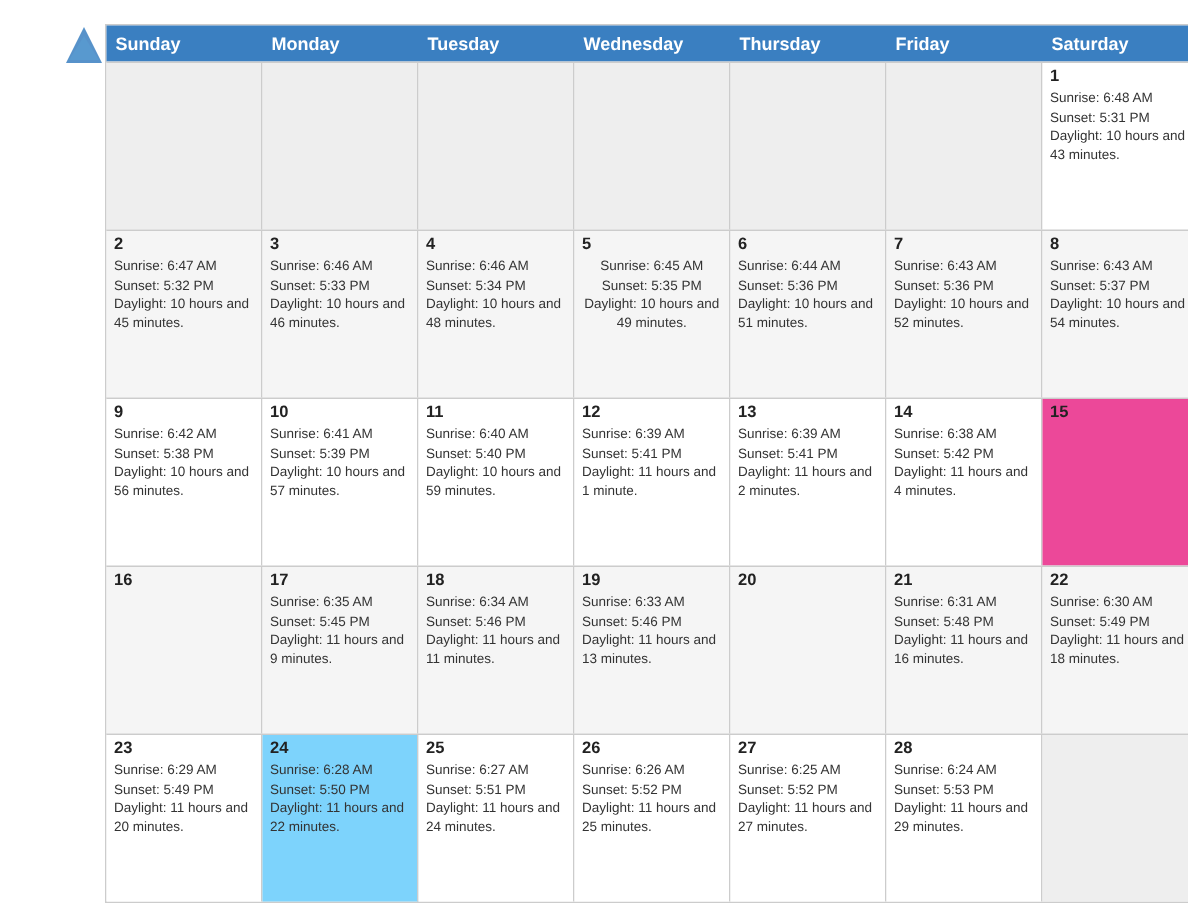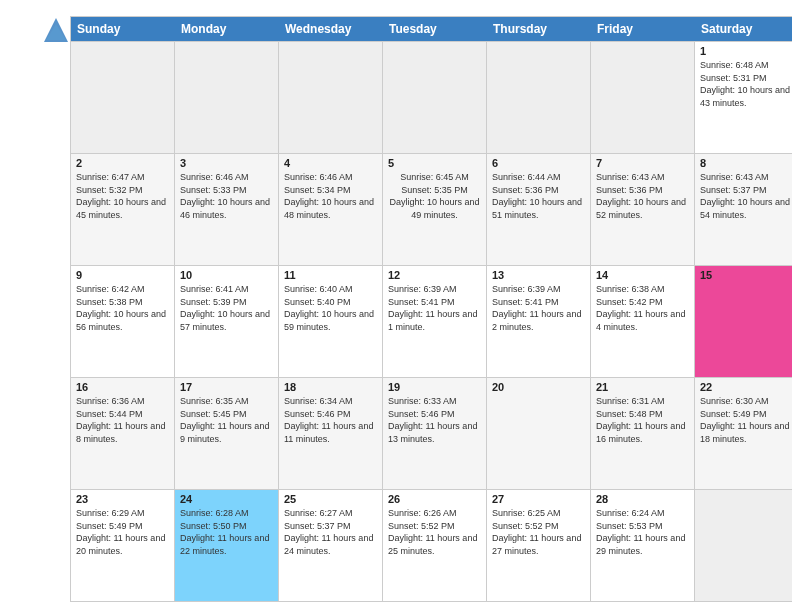--- a/index.html
+++ b/index.html
@@ -142,22 +142,22 @@
     <div class="title-block">
       <div class="month-title"></div>
       <div class="location"></div>
     </div>
   </div>
 
   <div class="calendar">
     <div class="cal-header">
     <div class="cal-header-cell">Sunday</div>
         <div class="cal-header-cell">Monday</div>
+        <div class="cal-header-cell">Tuesday</div>
         <div class="cal-header-cell">Wednesday</div>
-        <div class="cal-header-cell">Tuesday</div>
         <div class="cal-header-cell">Thursday</div>
         <div class="cal-header-cell">Friday</div>
         <div class="cal-header-cell">Saturday</div>
       </div>
     <div class="cal-body">
     <div class="cal-row">
           <div class="cal-cell empty" style="background: rgb(238, 238, 238);"></div>
           <div class="cal-cell empty" style="background: rgb(238, 238, 238);"></div>
           <div class="cal-cell empty" style="background: rgb(238, 238, 238);"></div>
           <div class="cal-cell empty" style="background: rgb(238, 238, 238);"></div>
@@ -251,23 +251,20 @@
 Sunset: 5:42 PM
 Daylight: 11 hours and 4 minutes.</div>
           </div>
           <div class="cal-cell" style="background: #ec4899;">
             <div class="day-num">15</div>
           </div>
         </div>
         <div class="cal-row">
           <div class="cal-cell" style="background: rgb(245, 245, 245);">
             <div class="day-num">16</div>
-            <div class="day-info" style="white-space: pre-line;">Sunrise: 6:36 AM
-Sunset: 5:44 PM
-Daylight: 11 hours and 8 minutes.</div>
           </div>
           <div class="cal-cell" style="background: rgb(245, 245, 245);">
             <div class="day-num">17</div>
             <div class="day-info" style="white-space: pre-line;">Sunrise: 6:35 AM
 Sunset: 5:45 PM
 Daylight: 11 hours and 9 minutes.</div>
           </div>
           <div class="cal-cell" style="background: rgb(245, 245, 245);">
             <div class="day-num">18</div>
             <div class="day-info" style="white-space: pre-line;">Sunrise: 6:34 AM
@@ -305,21 +302,21 @@
           </div>
           <div class="cal-cell" style="background: #7dd3fc;">
             <div class="day-num">24</div>
             <div class="day-info" style="white-space: pre-line;">Sunrise: 6:28 AM
 Sunset: 5:50 PM
 Daylight: 11 hours and 22 minutes.</div>
           </div>
           <div class="cal-cell" style="background: rgb(255, 255, 255);">
             <div class="day-num">25</div>
             <div class="day-info" style="white-space: pre-line;">Sunrise: 6:27 AM
-Sunset: 5:37 PM
+Sunset: 5:51 PM
 Daylight: 11 hours and 24 minutes.</div>
           </div>
           <div class="cal-cell" style="background: rgb(255, 255, 255);">
             <div class="day-num">26</div>
             <div class="day-info" style="white-space: pre-line;">Sunrise: 6:26 AM
 Sunset: 5:52 PM
 Daylight: 11 hours and 25 minutes.</div>
           </div>
           <div class="cal-cell" style="background: rgb(255, 255, 255);">
             <div class="day-num">27</div>

